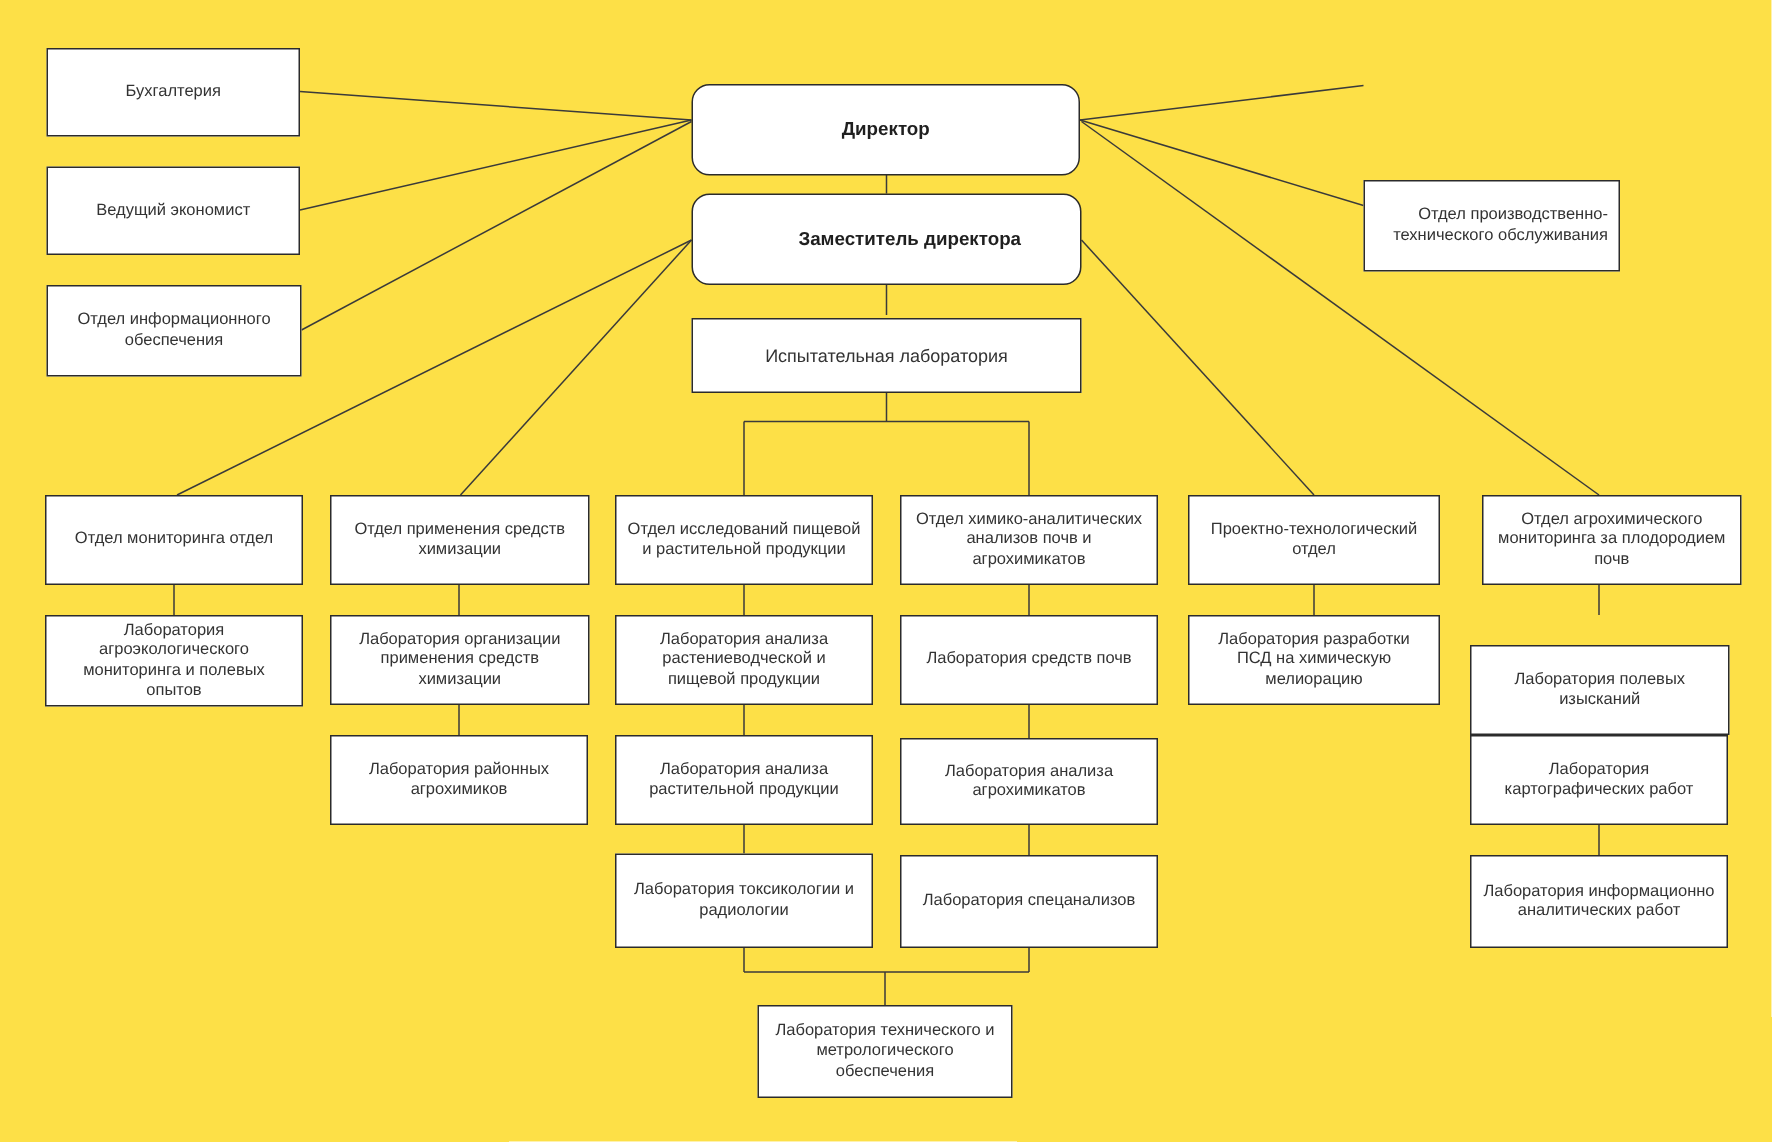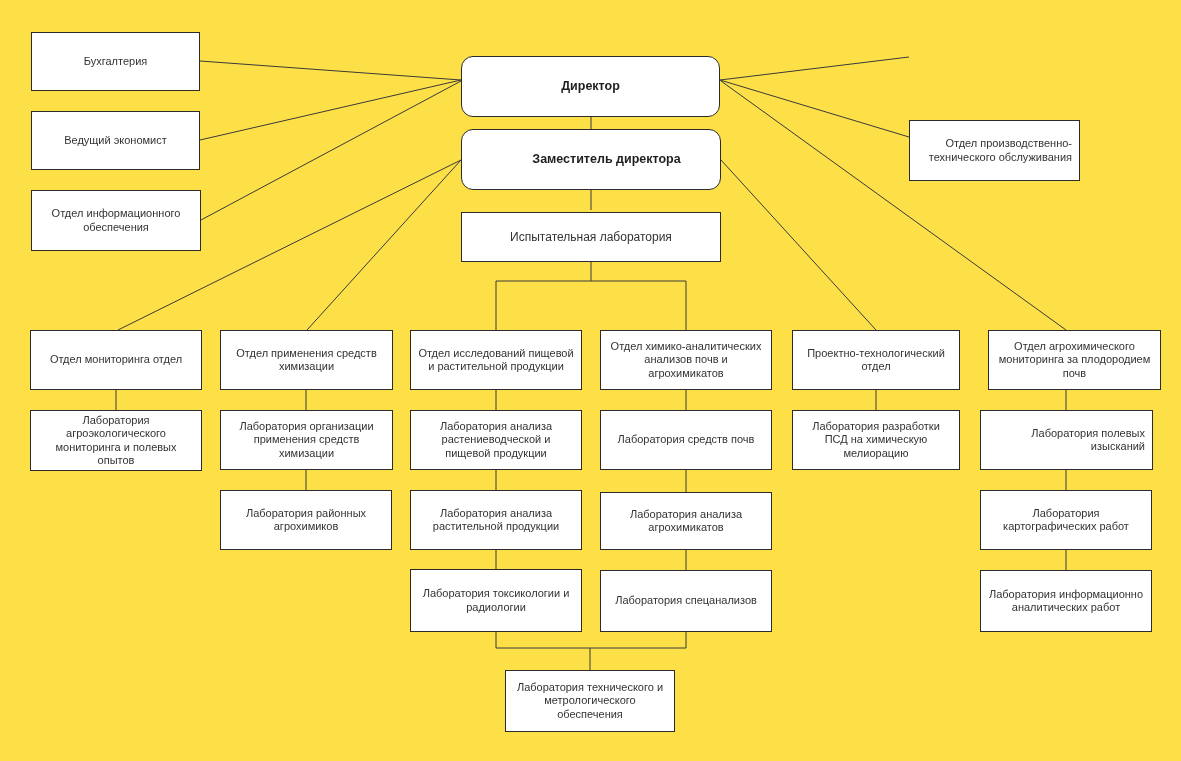--- a/index.html
+++ b/index.html
@@ -118,19 +118,19 @@
 
   <div class="box" style="left:600px; top:330px; width:172px; height:60px;">Отдел химико-аналитических анализов почв и агрохимикатов</div>
   <div class="box" style="left:600px; top:410px; width:172px; height:60px;">Лаборатория средств почв</div>
   <div class="box" style="left:600px; top:570px; width:172px; height:62px;">Лаборатория спецанализов</div>
   <div class="box" style="left:600px; top:492px; width:172px; height:58px;">Лаборатория анализа агрохимикатов</div>
 
   <div class="box" style="left:792px; top:330px; width:168px; height:60px;">Проектно-технологический отдел</div>
   <div class="box" style="left:792px; top:410px; width:168px; height:60px;">Лаборатория разработки ПСД на химическую мелиорацию</div>
 
   <div class="box" style="left:988px; top:330px; width:173px; height:60px;">Отдел агрохимического мониторинга за плодородием почв</div>
-  <div class="box" style="left:980px; top:410px; width:173px; height:60px;text-align:right;">Лаборатория полевых изысканий</div>
+  <div class="box" style="left:980px; top:430px; width:173px; height:60px;">Лаборатория полевых изысканий</div>
   <div class="box" style="left:980px; top:490px; width:172px; height:60px;">Лаборатория картографических работ</div>
   <div class="box" style="left:980px; top:570px; width:172px; height:62px;">Лаборатория информационно аналитических работ</div>
 
   <div class="box" style="left:505px; top:670px; width:170px; height:62px;">Лаборатория технического и метрологического обеспечения</div>
 
 </div>
 
 </body></html>

